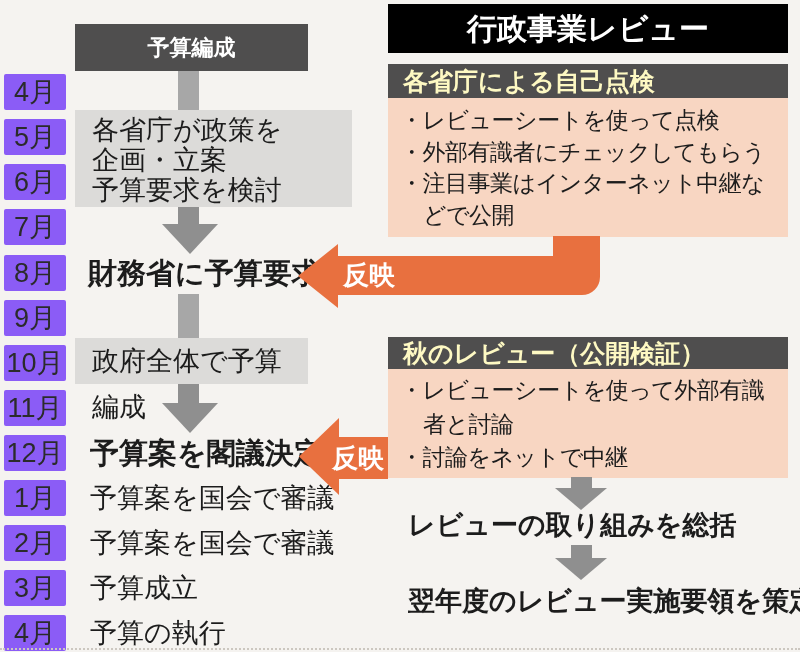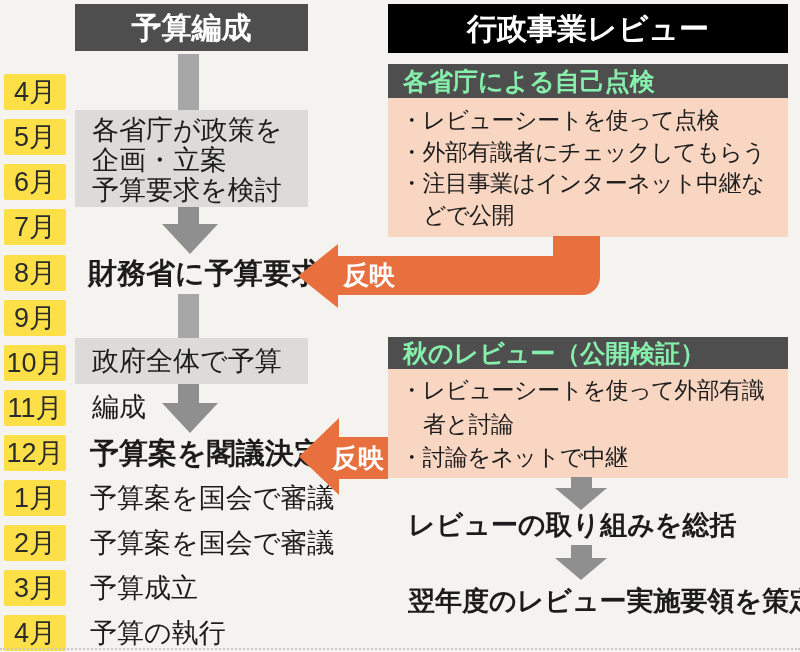--- a/index.html
+++ b/index.html
@@ -14,21 +14,21 @@
     overflow:hidden;
     color:#1c1c1c;
   }
   .abs{position:absolute;}
   .hdr{
     background:#4f4e4e;color:#ffffff;font-weight:bold;
     text-align:center;
   }
   .month{
     left:4px;width:62px;height:36px;
-    background:#fde047;color:#2b2b2b;
+    background:#8b5cf6;color:#2b2b2b;
     font-size:27px;line-height:36px;text-align:center;
     border-radius:2px;
   }
   .graybox{
     background:#dcdbd9;color:#1c1c1c;
   }
   .shaft{background:#a7a7a7;}
   .ashaft{background:#8f8f8f;}
   .ahead{
     background:#8f8f8f;
@@ -38,21 +38,21 @@
   .lhead{
     background:#e8703f;
     clip-path:polygon(100% 0,100% 100%,0 50%);
   }
   .reflect{
     color:#ffffff;font-weight:bold;font-size:26px;
   }
   .flowtext{font-size:27px;white-space:nowrap;}
   .bold{font-weight:bold;}
   .subhdr{
-    background:#4f4e4e;color:#86efac;font-weight:bold;
+    background:#4f4e4e;color:#fef9c3;font-weight:bold;
     font-size:25px;padding-left:15px;
   }
   .pinkbody{
     background:#f8d6c2;
   }
   .pinkbody ul{
     margin:0;padding:0;list-style:none;
   }
   .pinkbody li{
     font-size:23px;line-height:31.5px;
@@ -82,23 +82,23 @@
   <div class="abs month" style="top:570px">3月</div>
   <div class="abs month" style="top:615px">4月</div>
 
   <div class="abs shaft" style="left:178px;top:54px;width:21px;height:58px"></div>
   <div class="abs ashaft" style="left:178px;top:207px;width:21px;height:18px"></div>
   <div class="abs ahead" style="left:162px;top:224px;width:56px;height:30px"></div>
   <div class="abs shaft" style="left:178px;top:294px;width:21px;height:44px"></div>
   <div class="abs ashaft" style="left:178px;top:384px;width:21px;height:19px"></div>
   <div class="abs ahead" style="left:162px;top:403px;width:56px;height:30px"></div>
 
-  <div class="abs hdr" style="left:75px;top:4px;width:233px;height:47px;font-size:30px;line-height:47px">予算編成</div>
+  <div class="abs hdr" style="left:75px;top:24px;width:233px;height:47px;font-size:22px;line-height:47px">予算編成</div>
 
-  <div class="abs graybox" style="left:75px;top:110px;width:233px;height:97px;padding-top:5px;box-sizing:border-box">
+  <div class="abs graybox" style="left:75px;top:110px;width:277px;height:97px;padding-top:5px;box-sizing:border-box">
     <div style="font-size:27px;line-height:30px;padding-left:17px">各省庁が政策を</div>
     <div style="font-size:27px;line-height:30px;padding-left:17px">企画・立案</div>
     <div style="font-size:27px;line-height:30px;padding-left:17px">予算要求を検討</div>
   </div>
 
   <div class="abs flowtext bold" style="left:88px;top:255px;height:37px;line-height:37px;font-size:29px">財務省に予算要求</div>
 
   <div class="abs graybox" style="left:75px;top:338px;width:233px;height:46px;font-size:27px;line-height:46px;padding-left:17px;box-sizing:border-box">政府全体で予算編成</div>
 
   <div class="abs flowtext bold" style="left:90px;top:435px;height:37px;line-height:37px;font-size:29px">予算案を閣議決定</div>

